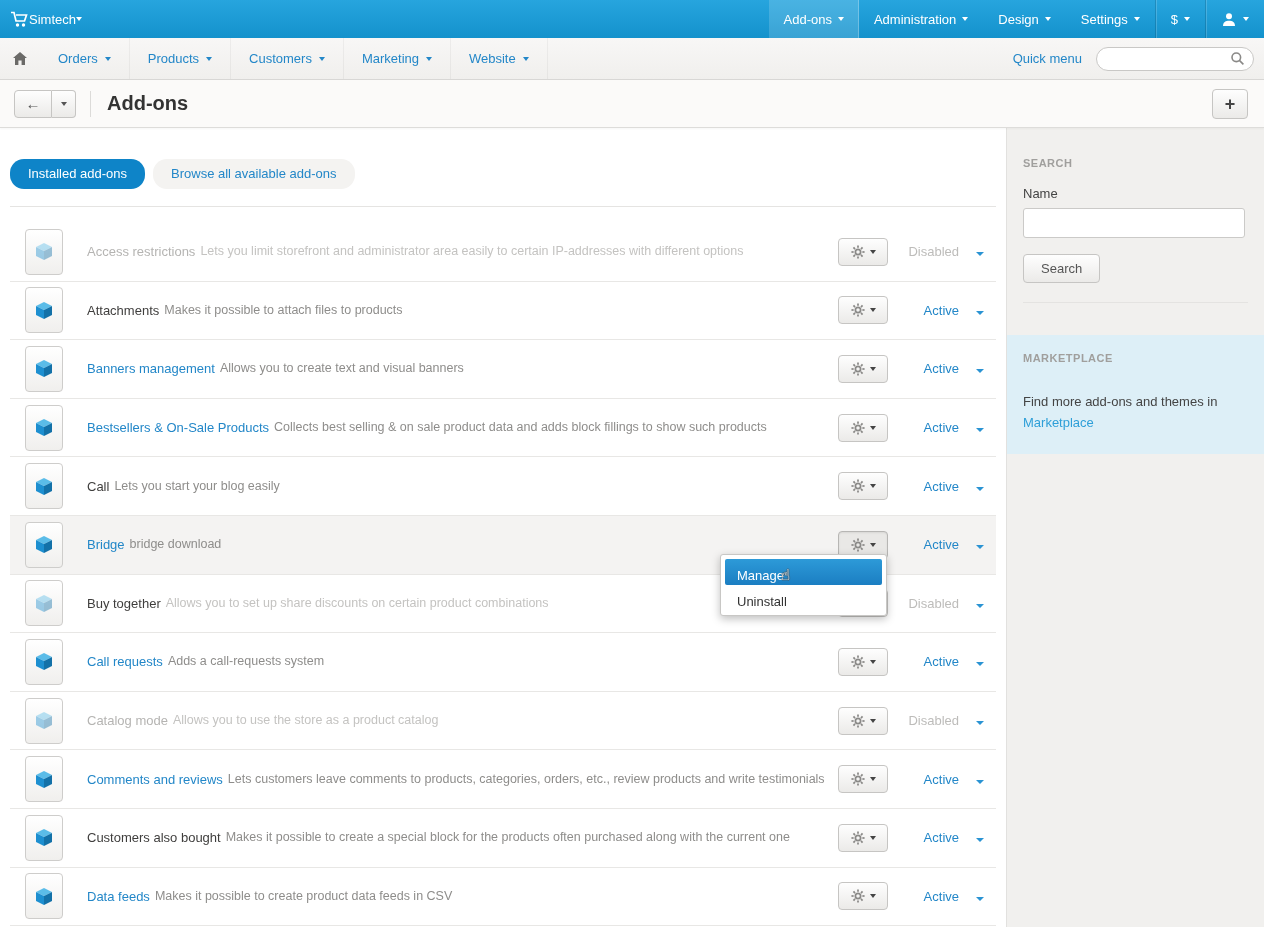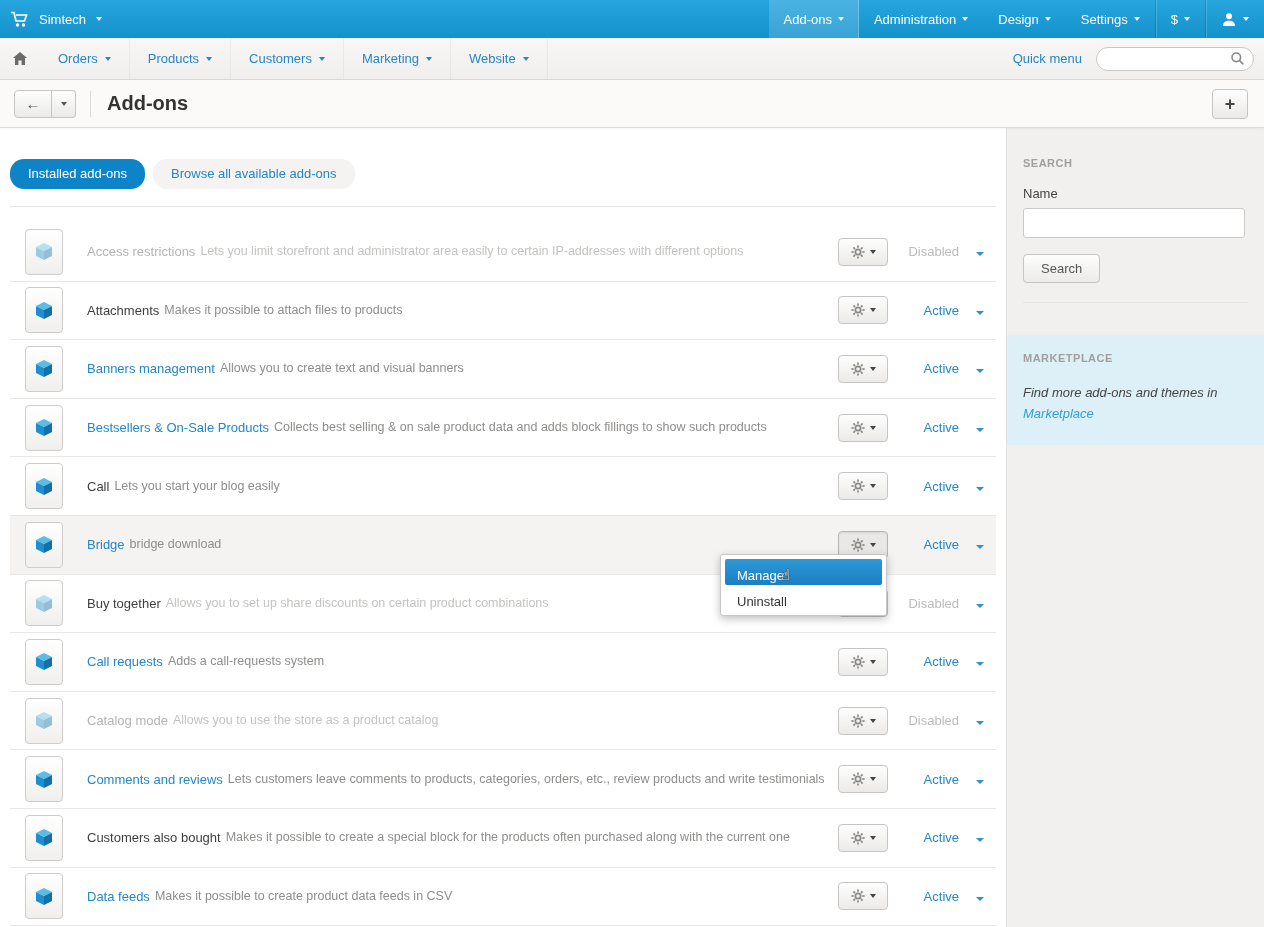--- a/index.html
+++ b/index.html
@@ -1,21 +1,21 @@
 <!DOCTYPE html>
 <html><head>
 <meta charset="utf-8">
 <style>
   * { margin:0; padding:0; box-sizing:border-box; }
   html,body { width:1264px; height:927px; overflow:hidden; background:#fff;
     font-family:"Liberation Sans","DejaVu Sans",sans-serif; font-size:13px; color:#444; }
 
   
   .topbar { height:38px; background:linear-gradient(#27a5de,#1492cc); display:flex; align-items:stretch; color:#fff; }
-  .brand { display:flex; align-items:center; gap:10px; padding:0 14px 0 10px; cursor:pointer; }
+  .brand { display:flex; align-items:center; padding:0 14px 0 10px; cursor:pointer; }
   .brand .lbl { font-size:13px; }
   .topmenus { margin-left:auto; display:flex; align-items:stretch; }
   .topmenu { display:flex; align-items:center; gap:6px; padding:0 15px; cursor:pointer; }
   .topmenu.selected { background:rgba(255,255,255,.16); box-shadow:inset -1px 0 rgba(255,255,255,.25); }
   .topmenu.sep { border-left:1px solid rgba(0,0,0,.14); box-shadow:inset 1px 0 rgba(255,255,255,.18); }
   .caret { display:inline-block; width:0; height:0; border-left:4px solid transparent; border-right:4px solid transparent; border-top:4px solid currentColor; }
   .caret.sm { border-left-width:3.5px; border-right-width:3.5px; border-top-width:4px; }
 
   
   .nav2 { height:42px; background:linear-gradient(#f8f7f6,#f0efed); border-bottom:1px solid #d8d7d5; display:flex; align-items:stretch; }
@@ -77,21 +77,21 @@
 
   
   .sidebar { flex:1; background:#f1f0ee; border-left:1px solid #e2e1df; }
   .sb-search { padding:29px 16px 0 16px; }
   .sb-heading { font-size:11px; font-weight:bold; letter-spacing:.5px; color:#a09f9d; }
   .sb-label { margin-top:17px; color:#444; }
   .sb-input { margin-top:7px; width:222px; height:30px; border:1px solid #cbcac8; border-radius:3px; background:#fff; padding:0 8px; outline:none; font-size:13px; }
   .sb-searchbtn { margin-top:16px; height:29px; padding:0 17px; border-radius:4px; font-size:13px; }
   .sb-divider { border-top:1px solid #e4e3e1; margin-top:19px; }
   .mkt { margin-top:32px; background:#ddeff7; padding:17px 16px 20px 16px; }
-  .mkt-text { margin-top:19px; color:#444; line-height:1.6; width:225px;font-style:italic; }
+  .mkt-text { margin-top:28px; color:#444; line-height:1.6; width:225px; }
   .mkt-link { color:#2e9fd8; cursor:pointer; }
 
   svg { display:block; }
 </style>
 </head>
 <body>
 
 <div class="topbar">
   <div class="brand">
     <span>

